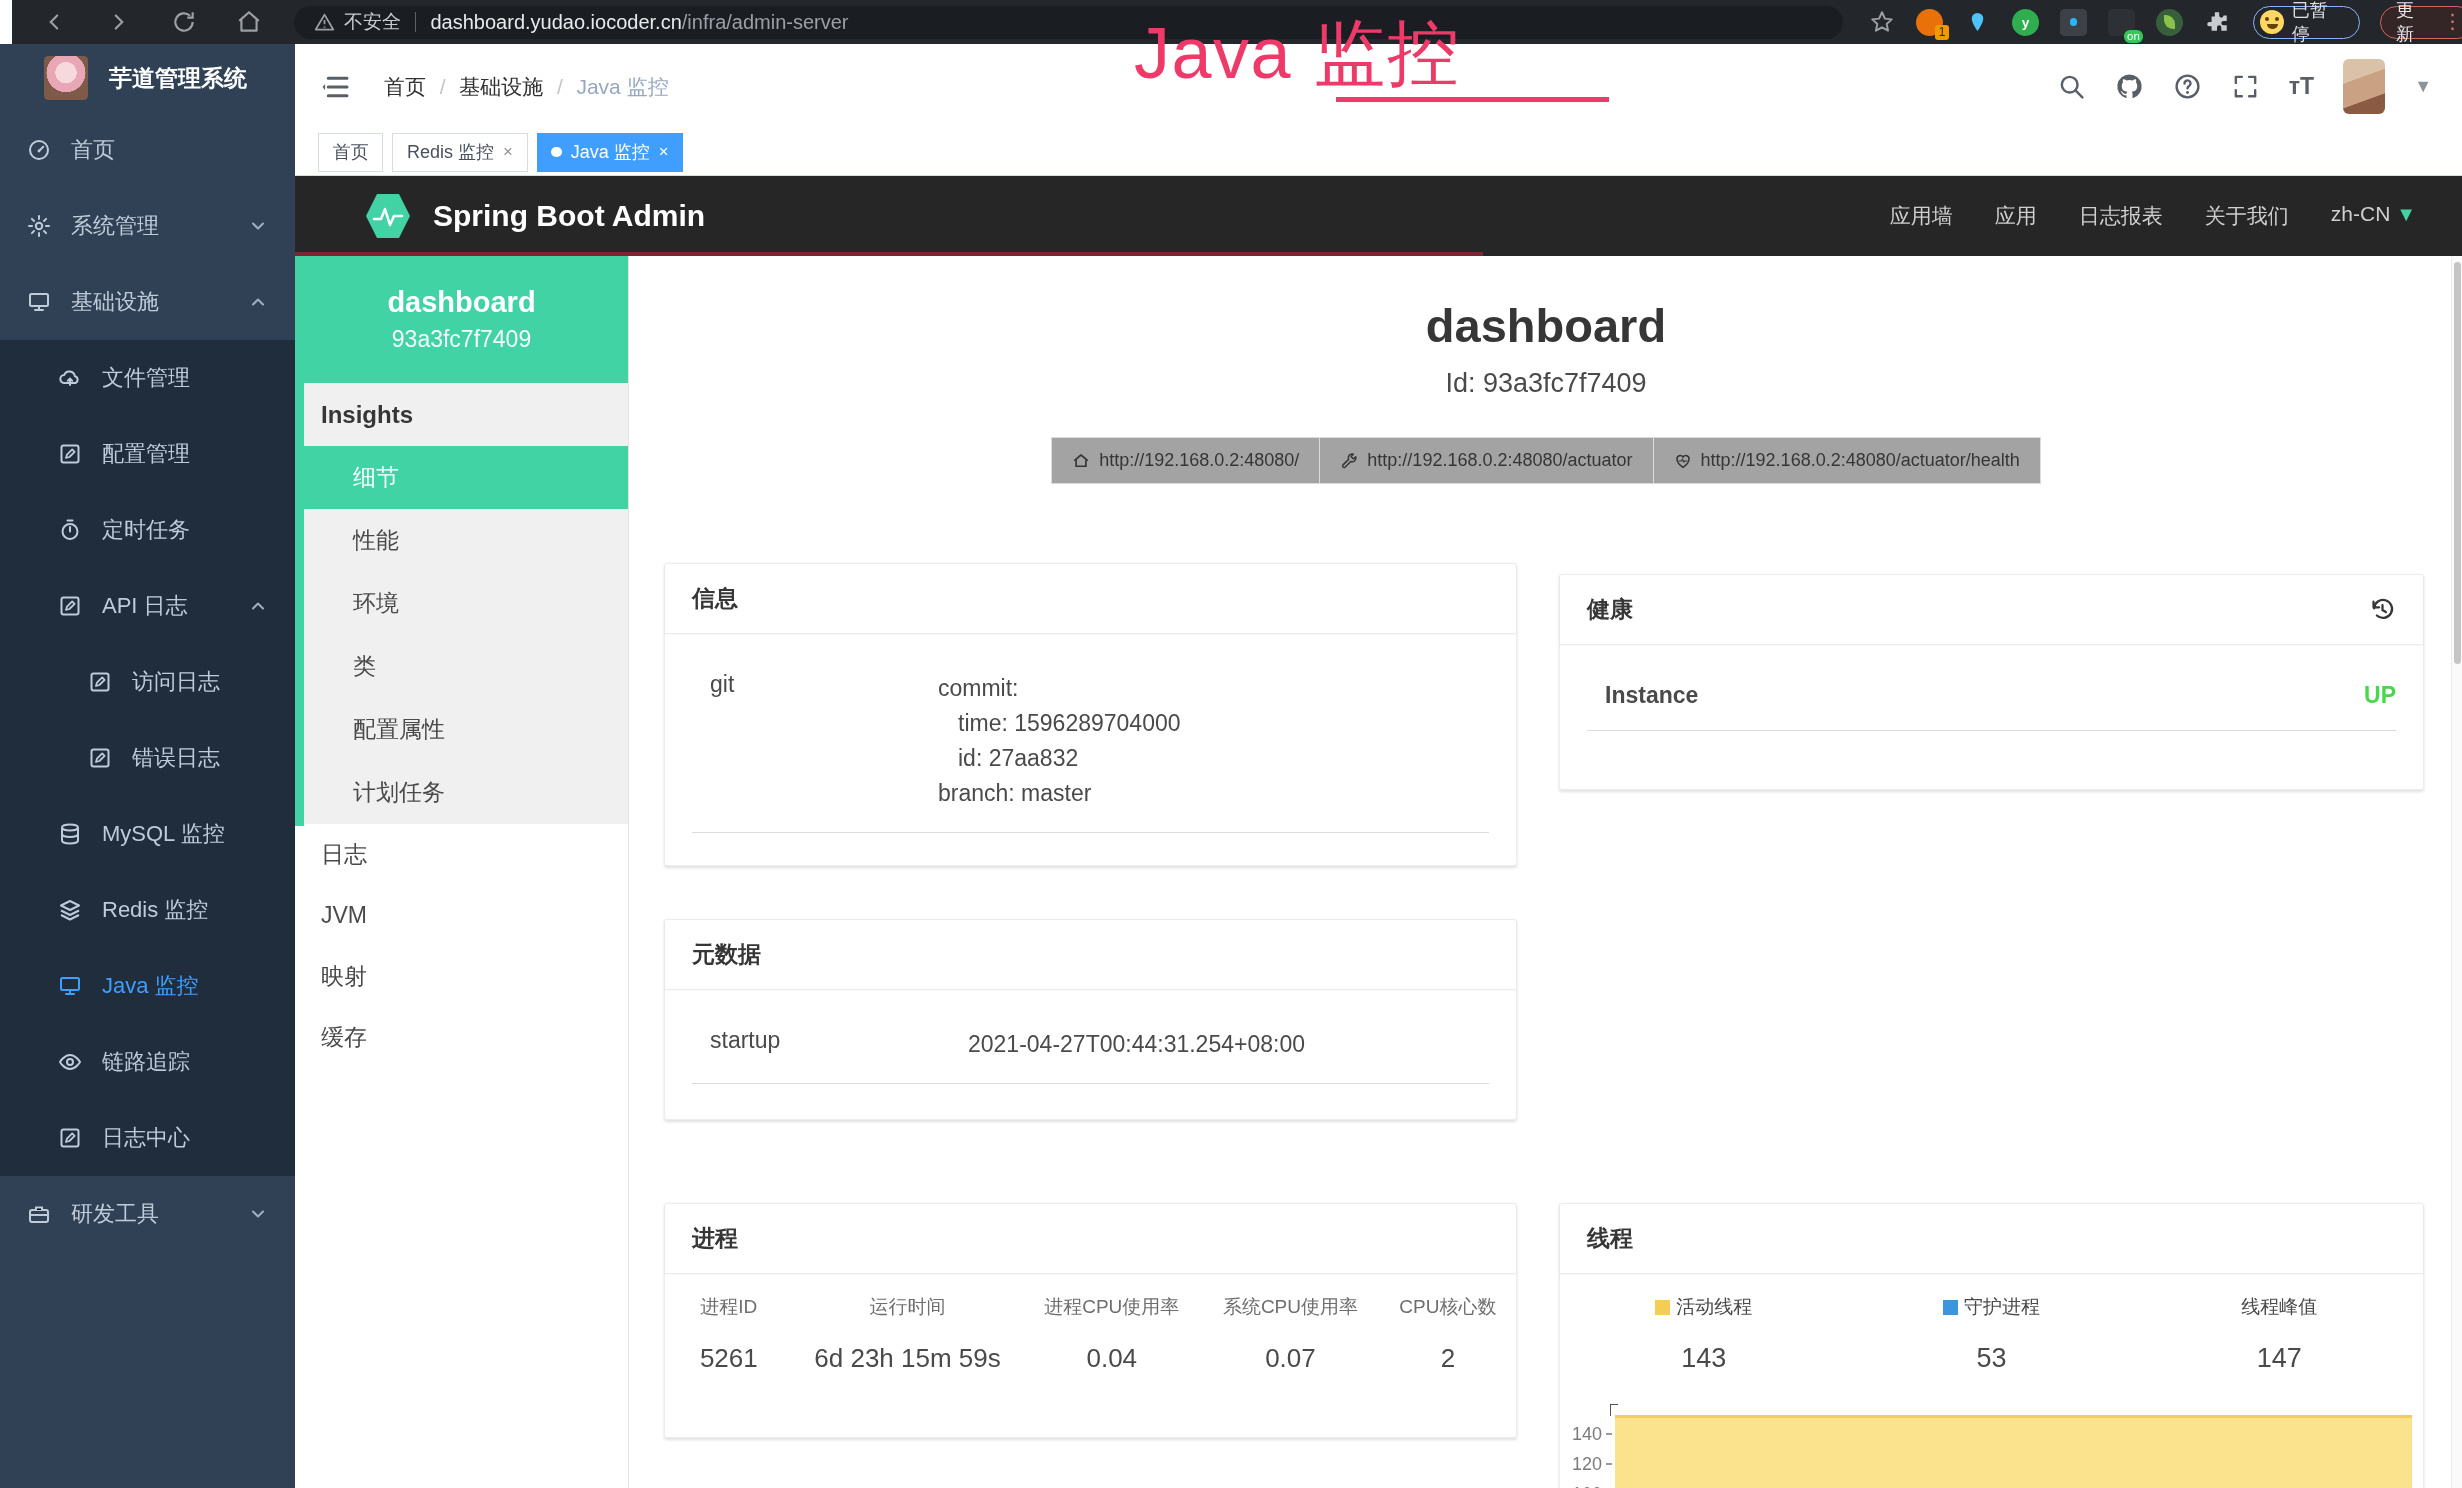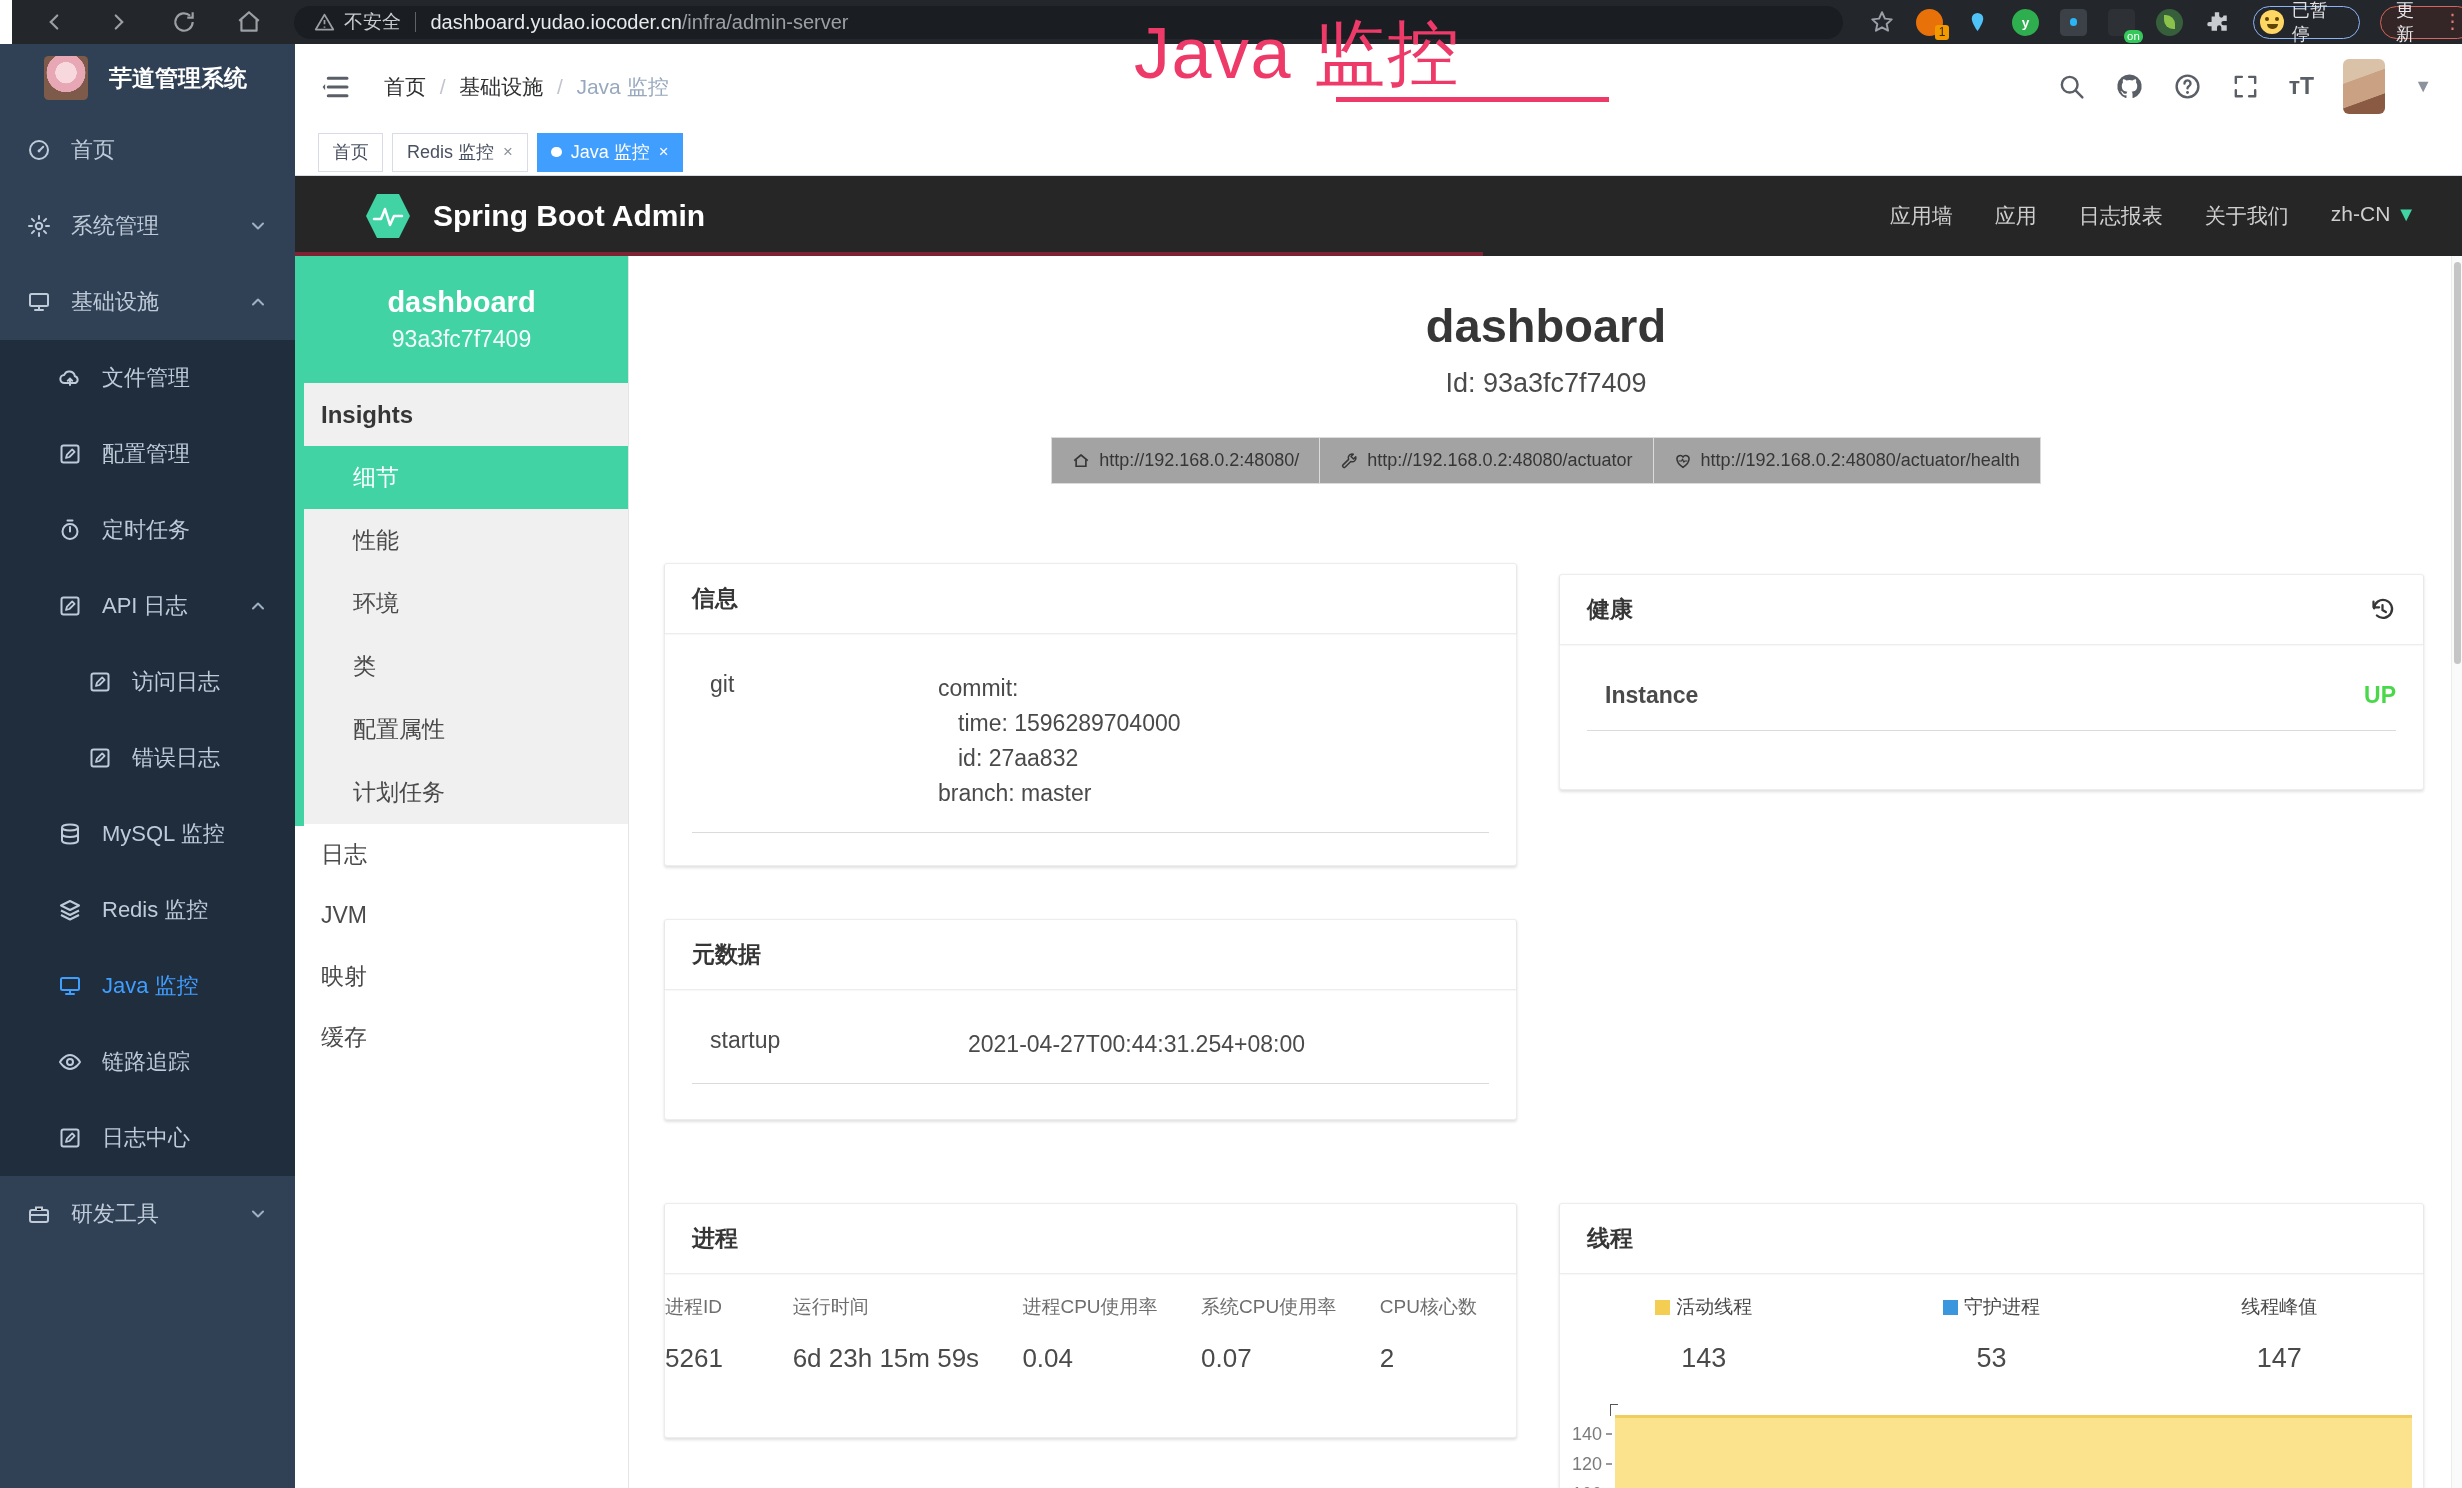--- a/index.html
+++ b/index.html
@@ -127,21 +127,21 @@
   .card-head { height:70px; display:flex; align-items:center; padding:0 27px;
     border-bottom:0.8px solid #ededed; box-shadow:0 0.8px 1.5px rgba(10,10,10,.08); }
   .card-title { font-size:23px; font-weight:bold; color:#363636; }
   .card-body { padding:26px 27px 0 27px; }
   .kv-row { display:flex; padding:10.6px 0 21px 18px; border-bottom:0.8px solid #dbdbdb; }
   .kv-label { width:228px; flex:0 0 auto; font-size:23px; color:#4a4a4a; }
   .kv-value { font-size:23px; color:#4a4a4a; line-height:35px; }
   .kv-value .indent { padding-left:20px; }
   .hicon { margin-left:auto; width:27px; height:27px; color:#363636; }
   .up-text { margin-left:auto; font-size:23px; font-weight:bold; color:#49d849; }
-  .grid5 { display:grid; grid-template-columns:15% 27% 21% 21% 16%; }
+  .grid5 { display:grid; grid-template-columns:15% 27% 21% 21% 16%; text-align:center; }
   .g-head { font-size:19px; color:#6e6e6e; padding-top:20px; }
   .g-val { font-size:26px; color:#4a4a4a; padding-top:23px; padding-bottom:30px; }
   .grid3 { display:grid; grid-template-columns:1fr 1fr 1fr; text-align:center; }
   .leg { font-size:19px; color:#4a4a4a; padding-top:20px; display:flex; justify-content:center; align-items:center; gap:6px;}
   .sq { width:15px; height:15px; display:inline-block; }
   .sq-yellow { background:#f4ce53; }
   .sq-blue { background:#3a97dd; }
   .leg-val { font-size:27px; color:#4a4a4a; padding-top:23px; }
   #thread-chart { position:relative; height:182px; margin-top:30px; }
   .ytick { position:absolute; left:0; width:42px; text-align:right; font-size:18px; color:#7b7b7b; }

